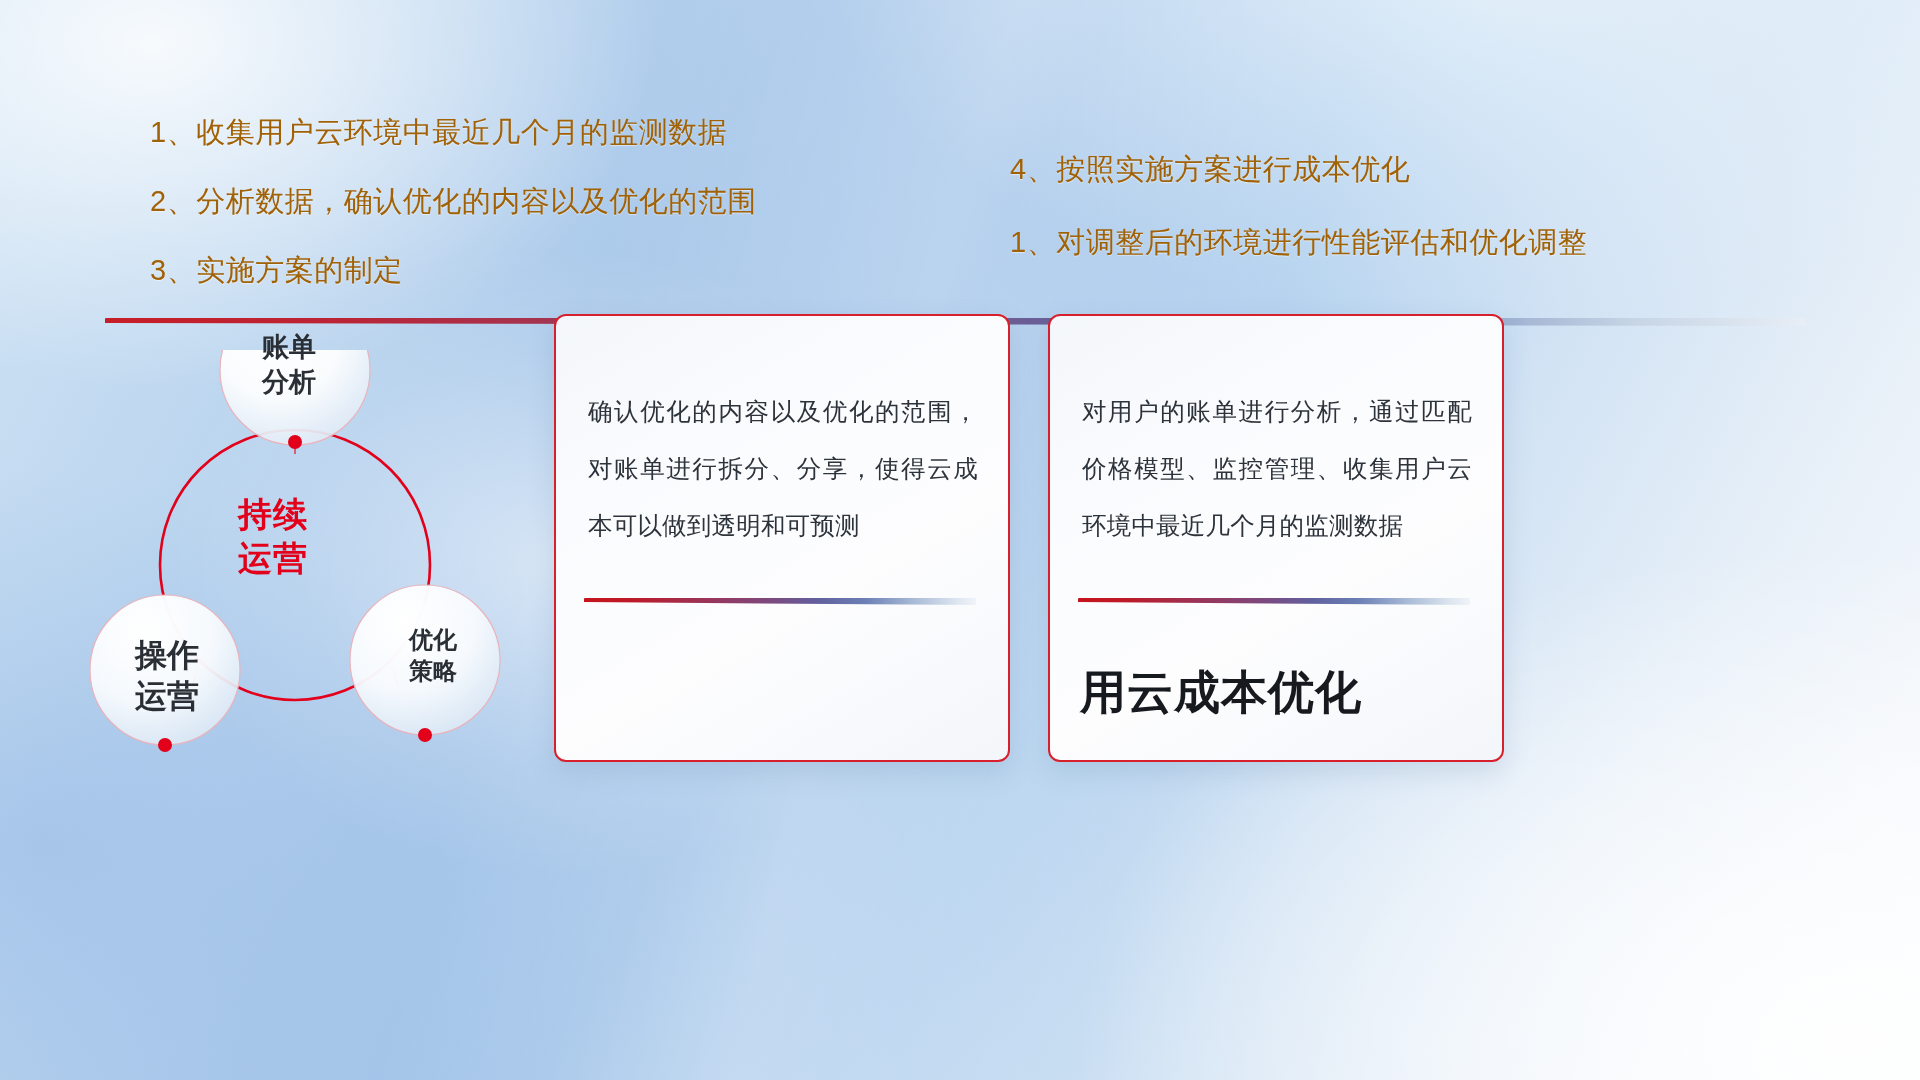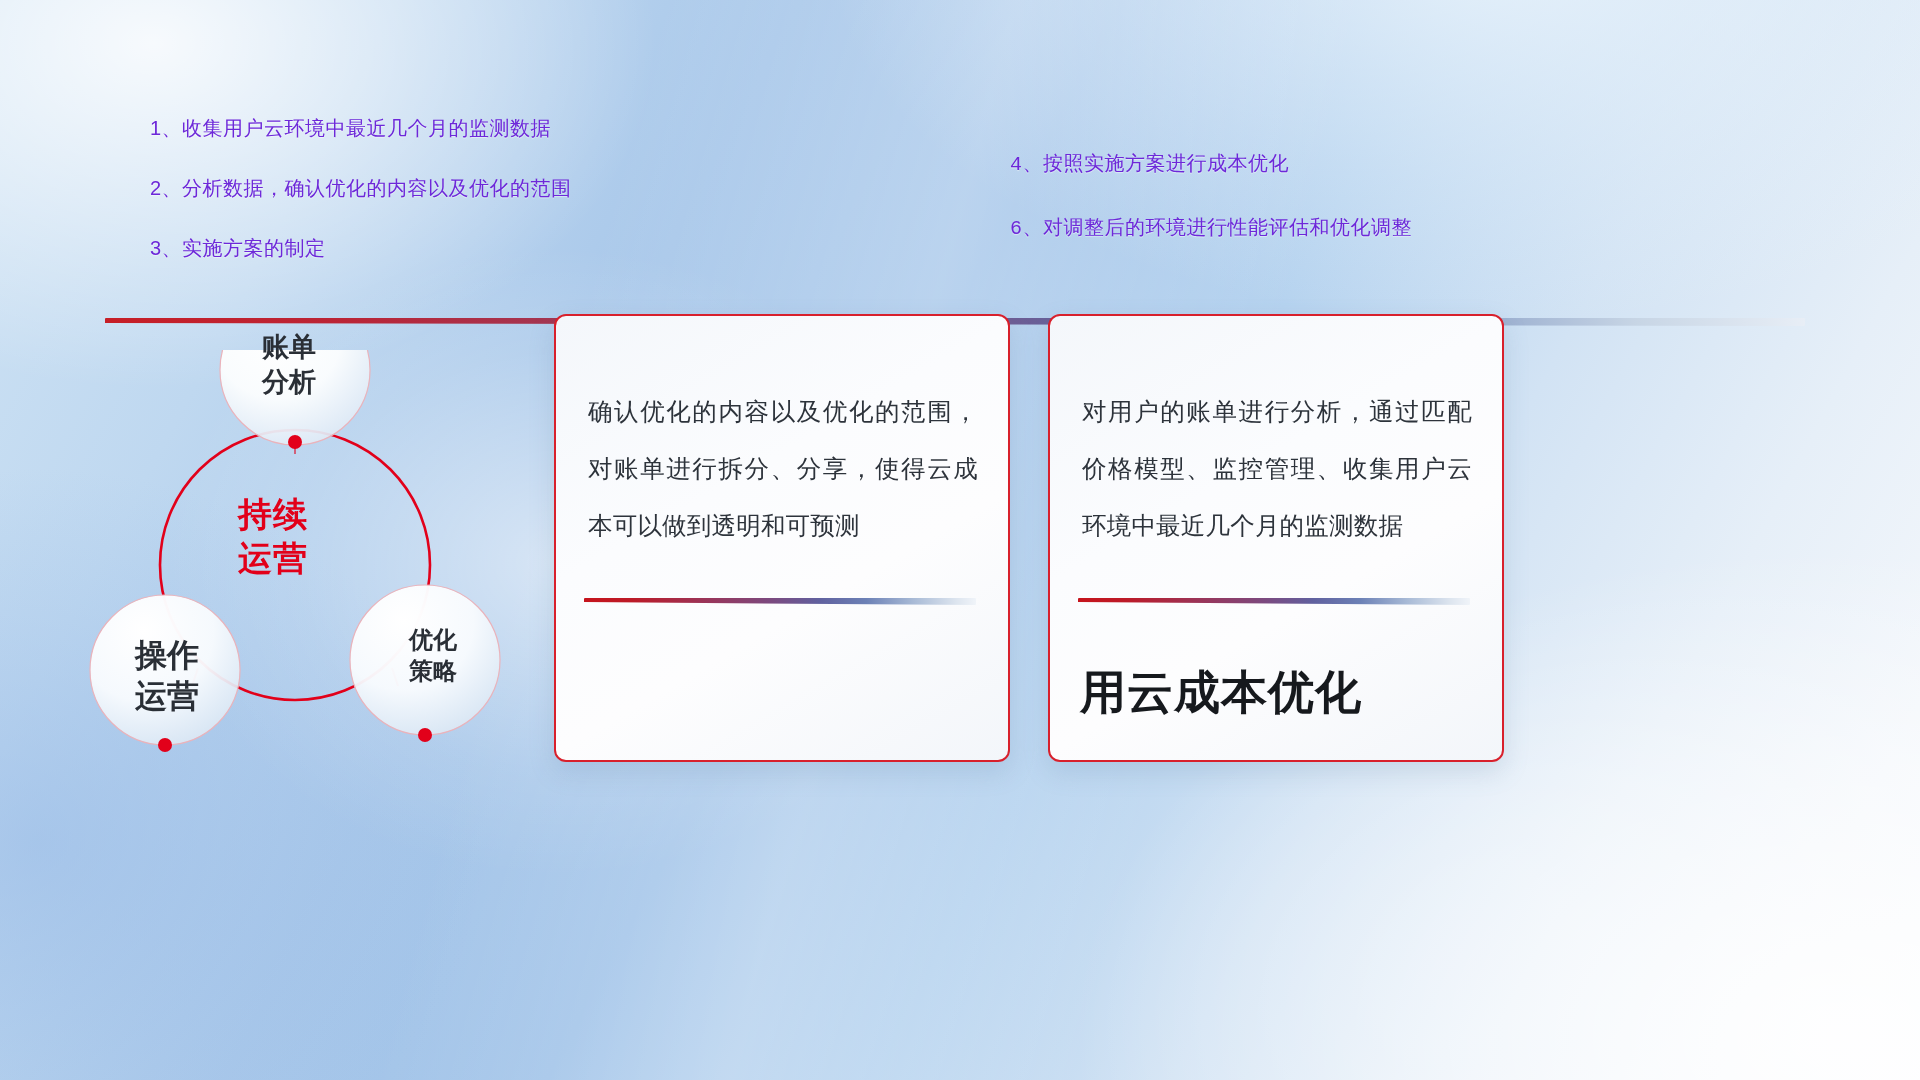--- a/index.html
+++ b/index.html
@@ -46,24 +46,24 @@
   .bg-sheen{
     background:linear-gradient(105deg,
        rgba(255,255,255,0) 0%, rgba(255,255,255,0) 30%,
        rgba(255,255,255,.28) 46%, rgba(255,255,255,0) 62%, rgba(255,255,255,0) 100%);
   }
 
   
   .list-wrap{position:absolute;left:0;top:0;width:1920px;}
   .list-col{position:absolute;}
   .list-col.left{left:150px;top:118px;}
-  .list-col.right{left:1010px;top:155px;font-family:Liberation Mono, monospace;}
+  .list-col.right{left:1010px;top:155px;}
   .list-item{
-    color:#6d28d9;
-    font-size:20px;
+    color:#a16207;
+    font-size:29px;
     line-height:1;
     margin-bottom:40px;
     white-space:nowrap;
     letter-spacing:.5px;
     text-shadow:0 1px 1px rgba(255,255,255,.5);
   }
   .list-col.right .list-item{margin-bottom:44px;}
 
   
   .rule{
@@ -137,21 +137,21 @@
 <div class="list-wrap">
 
   <div class="list-col left">
     <div class="list-item">1、收集用户云环境中最近几个月的监测数据</div>
     <div class="list-item">2、分析数据，确认优化的内容以及优化的范围</div>
     <div class="list-item">3、实施方案的制定</div>
   </div>
 
   <div class="list-col right">
     <div class="list-item">4、按照实施方案进行成本优化</div>
-    <div class="list-item">6、对调整后的环境进行性能评估和优化调整</div>
+    <div class="list-item">1、对调整后的环境进行性能评估和优化调整</div>
   </div>
 
 </div>
 
 <div class="rule"></div>
 
 <div class="venn">
   <svg width="470" height="450" viewBox="0 0 470 450" xmlns="http://www.w3.org/2000/svg">
     <defs>
       <radialGradient id="bubbleTop" cx="38%" cy="26%" r="78%">

